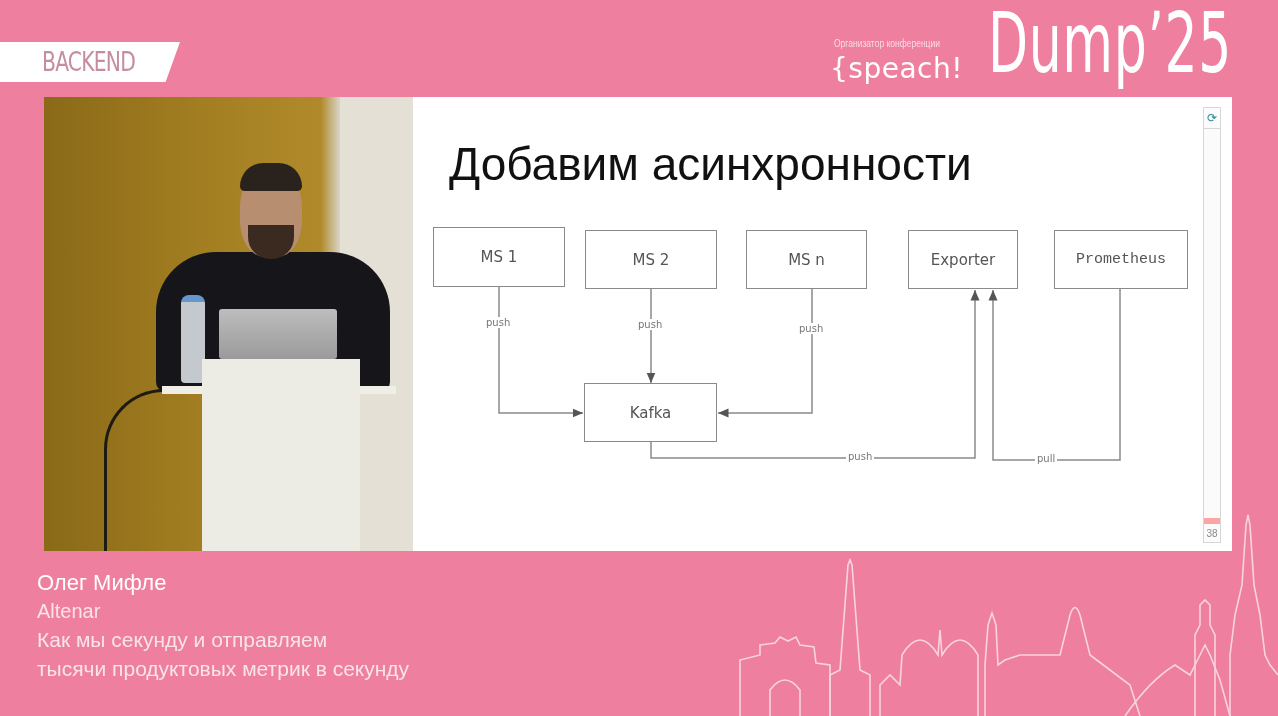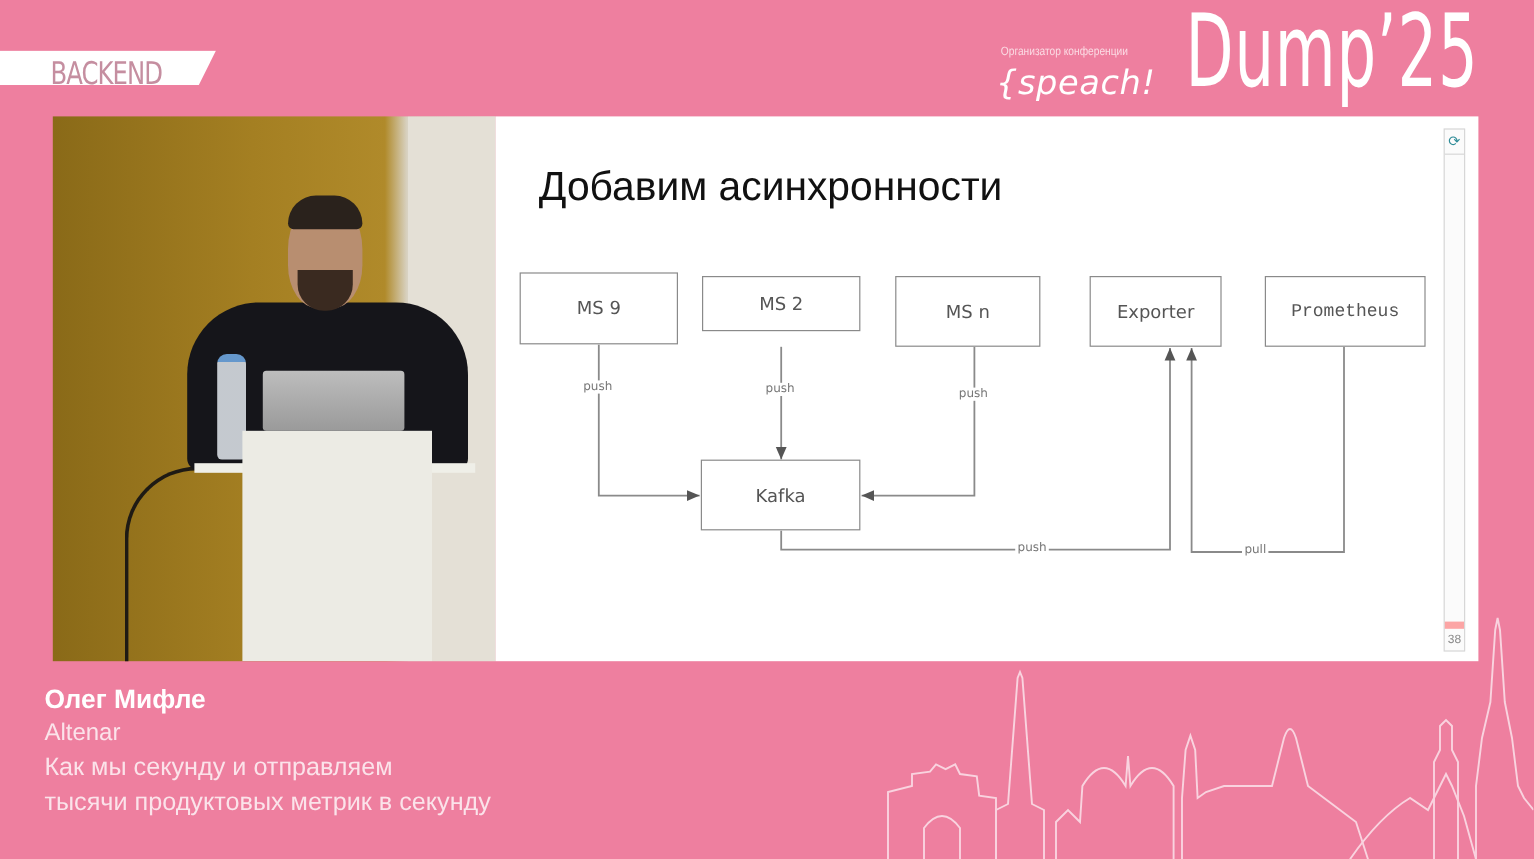--- a/index.html
+++ b/index.html
@@ -2,39 +2,39 @@
 <html><head>
   <meta charset="utf-8">
   <style>
     html, body { margin: 0; padding: 0; }
     body {
       width: 1278px; height: 716px; overflow: hidden; position: relative;
       background: #ee7f9f;
       font-family: "Liberation Sans", sans-serif;
     }
     .track-badge {
-      position: absolute; left: 0; top: 42px; width: 180px; height: 29px;
+      position: absolute; left: 0; top: 42px; width: 180px; height: 40px;
       background: #ffffff;
       clip-path: polygon(0 0, 100% 0, 92% 100%, 0 100%);
     }
     .track-badge span {
       position: absolute; left: 42px; top: 5px;
       font-family: "DejaVu Sans", sans-serif; font-size: 26px; letter-spacing: -1px;
       color: #c58ea0; transform: scaleX(0.78); transform-origin: left center;
     }
     .organizer {
       position: absolute; left: 792px; top: 38px; width: 170px; height: 54px; margin-left: 40px;
     }
     .organizer .caption {
       position: absolute; left: 2px; top: 0; font-size: 10px; color: #fbdbe4;
       white-space: nowrap; transform: scaleX(0.85); transform-origin: left;
     }
     .organizer .logo {
       position: absolute; left: -2px; top: 14px; font-family: "DejaVu Sans", sans-serif;
-      font-size: 28px; color: #ffffff; letter-spacing: 0.5px; white-space: nowrap; font-style: italic;
+      font-size: 28px; color: #ffffff; letter-spacing: 0.5px; white-space: nowrap;
     }
     .conf-logo {
       position: absolute; left: 988px; top: -6px; font-family: "DejaVu Sans", sans-serif;
       font-size: 84px; color: #ffffff; white-space: nowrap; font-weight: normal;
       transform: scaleX(0.62); transform-origin: left top; letter-spacing: 1px;
     }
     .video {
       position: absolute; left: 44px; top: 97px; width: 369px; height: 454px;
       background: linear-gradient(90deg, #8a6a18 0%, #a47f22 45%, #b08a2a 75%, #d8d2c2 80%, #e6e2d8 100%);
       overflow: hidden;
@@ -46,21 +46,21 @@
     .video .torso { position: absolute; left: 112px; top: 155px; width: 234px; height: 140px; border-radius: 60px 60px 10px 10px; background: #15151a; }
     .video .laptop { position: absolute; left: 175px; top: 212px; width: 118px; height: 50px; background: linear-gradient(#bdbdbd, #9a9a9a); border-radius: 3px; }
     .video .bottle { position: absolute; left: 137px; top: 198px; width: 24px; height: 88px; border-radius: 8px 8px 4px 4px; background: linear-gradient(#6ea6e0 0 8%, #d8dde3 8% 100%); opacity: 0.9; }
     .video .shelf { position: absolute; left: 118px; top: 289px; width: 234px; height: 8px; background: #efefe8; }
     .video .podium { position: absolute; left: 158px; top: 262px; width: 158px; height: 192px; background: #ecebe4; }
     .video .cable { position: absolute; left: 60px; top: 292px; width: 80px; height: 170px; border-left: 3px solid #1e1a14; border-top: 3px solid #1e1a14; border-radius: 60px 0 0 0; }
     .slide {
       position: absolute; left: 413px; top: 97px; width: 819px; height: 454px; background: #ffffff;
     }
     .slide-title {
-      position: absolute; left: 36px; top: 40px; font-size: 34px; color: #111111; white-space: nowrap;
+      position: absolute; left: 36px; top: 40px; font-size: 46px; color: #111111; white-space: nowrap;
     }
     .diagram { position: absolute; left: 0; top: 0; }
     .box {
       position: absolute; border: 1.5px solid #8a8a8a; background: #ffffff;
       display: flex; align-items: center; justify-content: center;
       font-family: "DejaVu Sans", sans-serif; font-size: 15px; color: #555555;
       box-sizing: border-box;
     }
     .edge-label {
       position: absolute; font-family: "DejaVu Sans", sans-serif; font-size: 10px; color: #777777;
@@ -74,21 +74,21 @@
       position: absolute; left: 0; top: 0; width: 16px; height: 20px; border-bottom: 1px solid #d7d7d7;
       display: flex; align-items: center; justify-content: center; color: #2f8c98; font-size: 12px;
     }
     .scrollbar .page-num {
       position: absolute; left: 0; bottom: 0; width: 16px; height: 18px; border-top: 6px solid #fca5a5;
       font-size: 10px; color: #8a8a8a; display: flex; align-items: center; justify-content: center;
     }
     .speaker {
       position: absolute; left: 37px; top: 569px; color: #fbe3ea;
     }
-    .speaker .name { font-size: 22px; font-weight: bold; color: #ffffff; line-height: 28px; }
+    .speaker .name { font-size: 22px; font-weight: normal; color: #ffffff; line-height: 28px; }
     .speaker .company { font-size: 20px; line-height: 28px; }
     .speaker .talk { font-size: 21px; line-height: 29px; }
     .skyline { position: absolute; left: 730px; top: 505px; }
   </style>
 </head>
 <body>
 
 <div class="track-badge">
   <span>BACKEND</span>
 </div>
@@ -129,22 +129,22 @@
       <polyline points="238,192 238,286" marker-end="url(#arr)"></polyline>
 
       <polyline points="399,192 399,316 305,316" marker-end="url(#arr)"></polyline>
 
       <polyline points="238,345 238,361 562,361 562,193" marker-end="url(#arr)"></polyline>
 
       <polyline points="707,192 707,363 580,363 580,193" marker-end="url(#arr)"></polyline>
     </g>
   </svg>
 
-  <div class="box" style="left:20px;top:130px;width:132px;height:60px;">MS 9</div>
-  <div class="box" style="left:172px;top:133px;width:132px;height:46px;">MS 2</div>
+  <div class="box" style="left:20px;top:130px;width:132px;height:60px;">MS 1</div>
+  <div class="box" style="left:172px;top:133px;width:132px;height:59px;">MS 2</div>
   <div class="box" style="left:333px;top:133px;width:121px;height:59px;">MS n</div>
   <div class="box" style="left:495px;top:133px;width:110px;height:59px;">Exporter</div>
   <div class="box" style="left:641px;top:133px;width:134px;height:59px;font-family:Liberation Mono, monospace;">Prometheus</div>
   <div class="box" style="left:171px;top:286px;width:133px;height:59px;">Kafka</div>
 
   <span class="edge-label" style="left:71px;top:220px;">push</span>
   <span class="edge-label" style="left:223px;top:222px;">push</span>
   <span class="edge-label" style="left:384px;top:226px;">push</span>
   <span class="edge-label" style="left:433px;top:354px;">push</span>
   <span class="edge-label" style="left:622px;top:356px;">pull</span>

